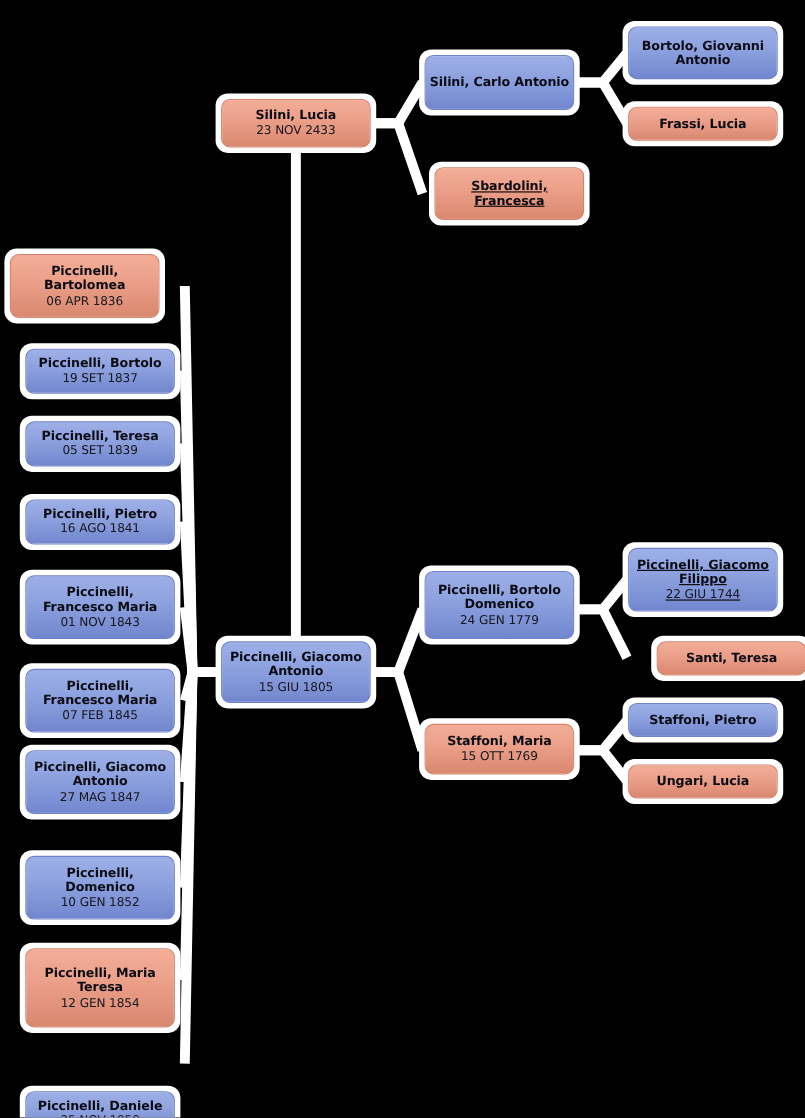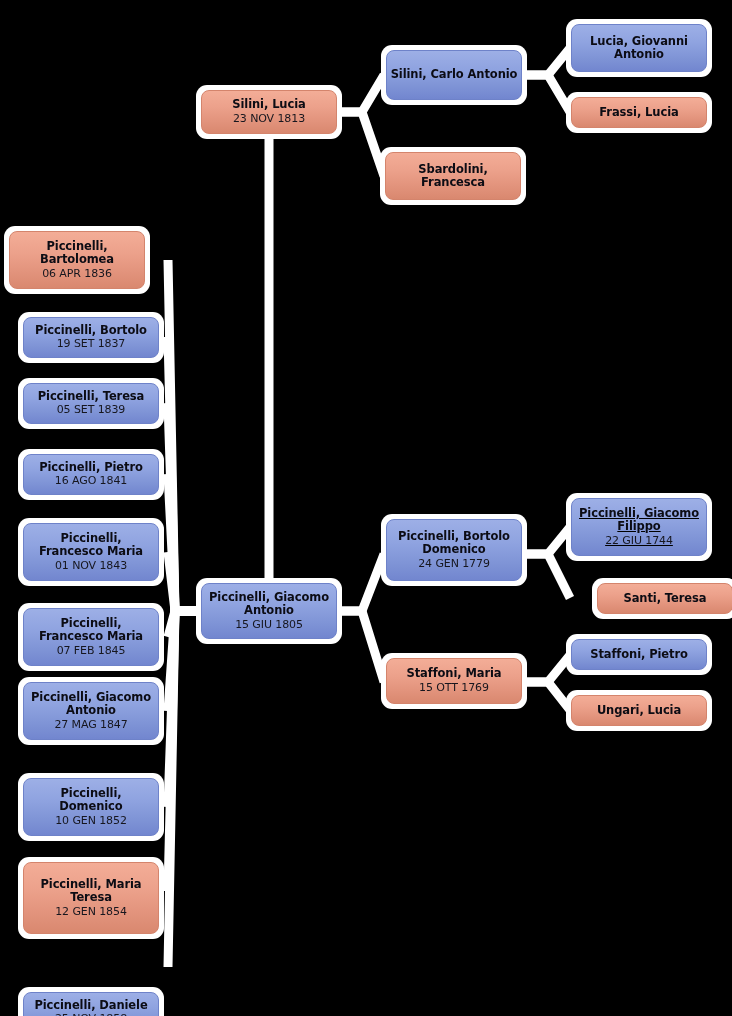--- a/index.html
+++ b/index.html
@@ -74,41 +74,41 @@
       <path d="M341 112 L362 112 L384 176"></path>
 
       <path d="M525 75 L548 75 L570 48"></path>
       <path d="M525 75 L548 75 L570 112"></path>
     </g>
   </svg>
 
   <div class="node female" style="left:196px;top:85px;width:146px;height:54px;">
     <div class="inner">
       <div class="nm">Silini, Lucia</div>
-      <div class="dt">23 NOV 1813</div>
+      <div class="dt">23 NOV 2433</div>
     </div>
   </div>
 
   <div class="node male" style="left:381px;top:45px;width:146px;height:60px;">
     <div class="inner">
       <div class="nm">Silini, Carlo Antonio</div>
 
     </div>
   </div>
 
-  <div class="node female" style="left:380px;top:147px;width:146px;height:58px;">
+  <div class="node female" style="left:390px;top:147px;width:146px;height:58px;text-decoration:underline;">
     <div class="inner">
       <div class="nm">Sbardolini, Francesca</div>
 
     </div>
   </div>
 
   <div class="node male" style="left:566px;top:19px;width:146px;height:58px;">
     <div class="inner">
-      <div class="nm">Lucia, Giovanni Antonio</div>
+      <div class="nm">Bortolo, Giovanni Antonio</div>
 
     </div>
   </div>
 
   <div class="node female" style="left:566px;top:92px;width:146px;height:41px;">
     <div class="inner">
       <div class="nm">Frassi, Lucia</div>
 
     </div>
   </div>

